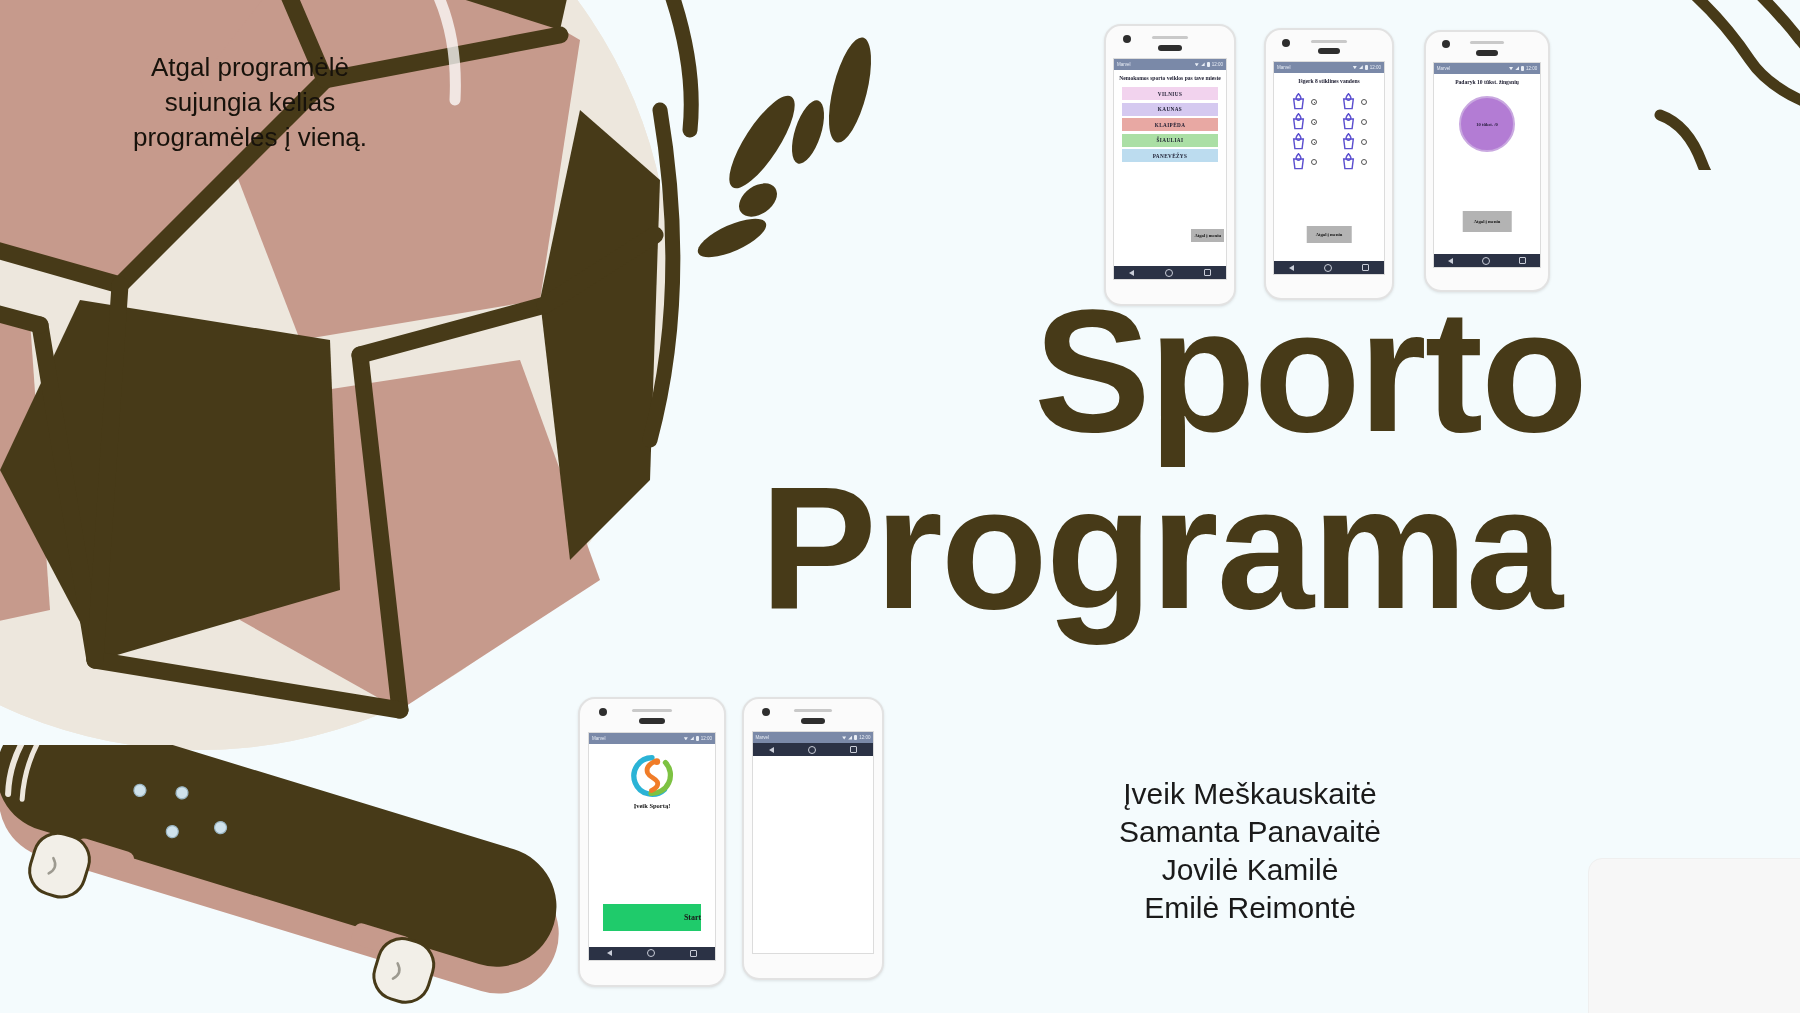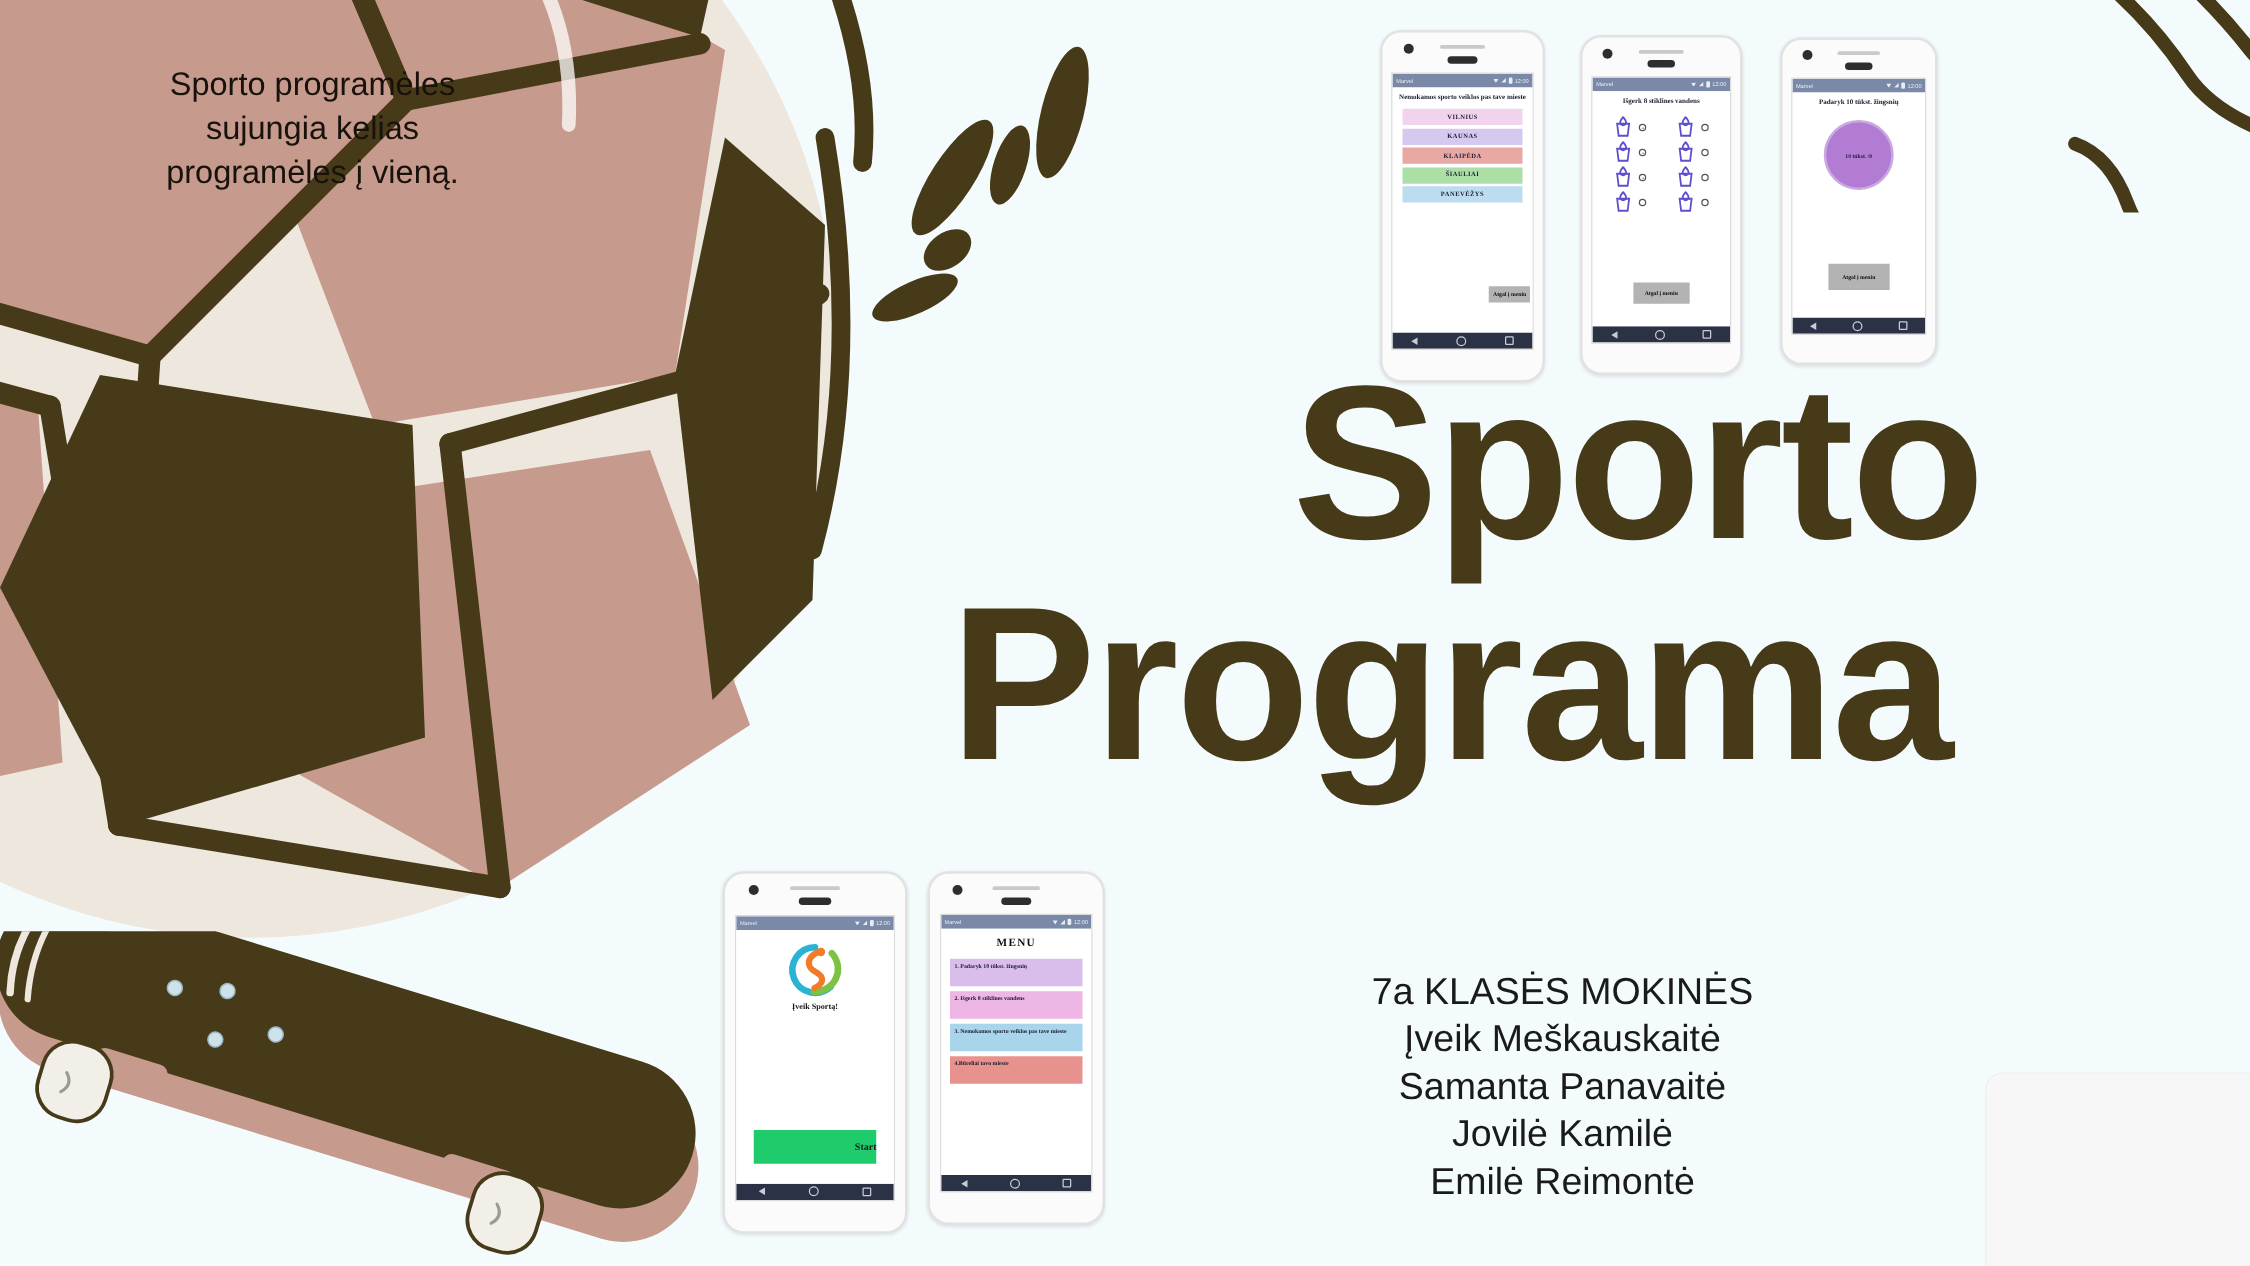--- a/index.html
+++ b/index.html
@@ -157,21 +157,21 @@
       <path d="M960 330 q30 180 -10 330"></path>
       <path d="M930 120 q70 130 60 230"></path>
     </g>
     <g fill="#FFFFFF" opacity=".75">
       <path d="M700 160 q60 60 55 160" stroke="#FFFFFF" stroke-width="11" fill="none" stroke-linecap="round"></path>
       <path d="M60 540 q8 70 4 120" stroke="#FFFFFF" stroke-width="9" fill="none" stroke-linecap="round"></path>
     </g>
   </svg>
 
   <div id="ball-caption">
-    <div>Sporto programėles</div>
+    <div>Atgal programėlė</div>
     <div>sujungia kelias</div>
     <div>programėles į vieną.</div>
   </div>
 
   <svg class="art" id="board-art" viewBox="0 0 620 300">
     <g transform="rotate(17 310 150)">
       <rect x="20" y="60" width="580" height="120" rx="60" fill="#C69A8C"></rect>
       <rect x="10" y="35" width="580" height="120" rx="60" fill="#473A18"></rect>
       <path d="M30 70 q-8 30 0 60" stroke="#EDE7DD" stroke-width="6" fill="none" stroke-linecap="round"></path>
       <path d="M45 65 q-8 32 0 66" stroke="#EDE7DD" stroke-width="5" fill="none" stroke-linecap="round"></path>
@@ -211,21 +211,20 @@
       <path d="M20 145 q28 10 42 48 q8 22 22 26"></path>
     </g>
   </svg>
 
   <div id="title-block">
     <div id="title-line1">Sporto</div>
     <div id="title-line2">Programa</div>
   </div>
 
   <div id="authors">
-    <div>7a KLASĖS MOKINĖS</div>
     <div>Įveik Meškauskaitė</div>
     <div>Samanta Panavaitė</div>
     <div>Jovilė Kamilė</div>
     <div>Emilė  Reimontė</div>
   </div>
 
   <div class="phone" style="left:1104px;top:24px;width:132px;height:282px;">
     <div class="speaker-dot"></div>
     <div class="speaker-bar"></div>
     <div class="earpiece"></div>
@@ -408,27 +407,20 @@
     <div class="screen">
       <div class="statusbar">
         <span>Marvel</span>
         <span class="sb-right">
           <i class="sb-ico wifi"></i>
           <i class="sb-ico sig"></i>
           <i class="sb-ico bat"></i>
           <span>12:00</span>
         </span>
       </div>
-      <div class="appbody">
-        <div class="menu-title">MENU</div>
-        <div class="menu-item" style="background:#D9BEEB">1. Padaryk 10 tūkst. žingsnių</div>
-        <div class="menu-item" style="background:#EDB6E4">2. Išgerk 8 stiklines vandens</div>
-        <div class="menu-item" style="background:#A8D4EC">3. Nemokamos sporto veiklos pas tave mieste</div>
-        <div class="menu-item" style="background:#E8928E">4.Būreliai tavo mieste</div>
-      </div>
       <div class="navbar">
         <i class="nav-back"></i>
         <i class="nav-home"></i>
         <i class="nav-rec"></i>
       </div>
     </div>
   </div>
 
   <div id="ghost-frame"></div>
 

